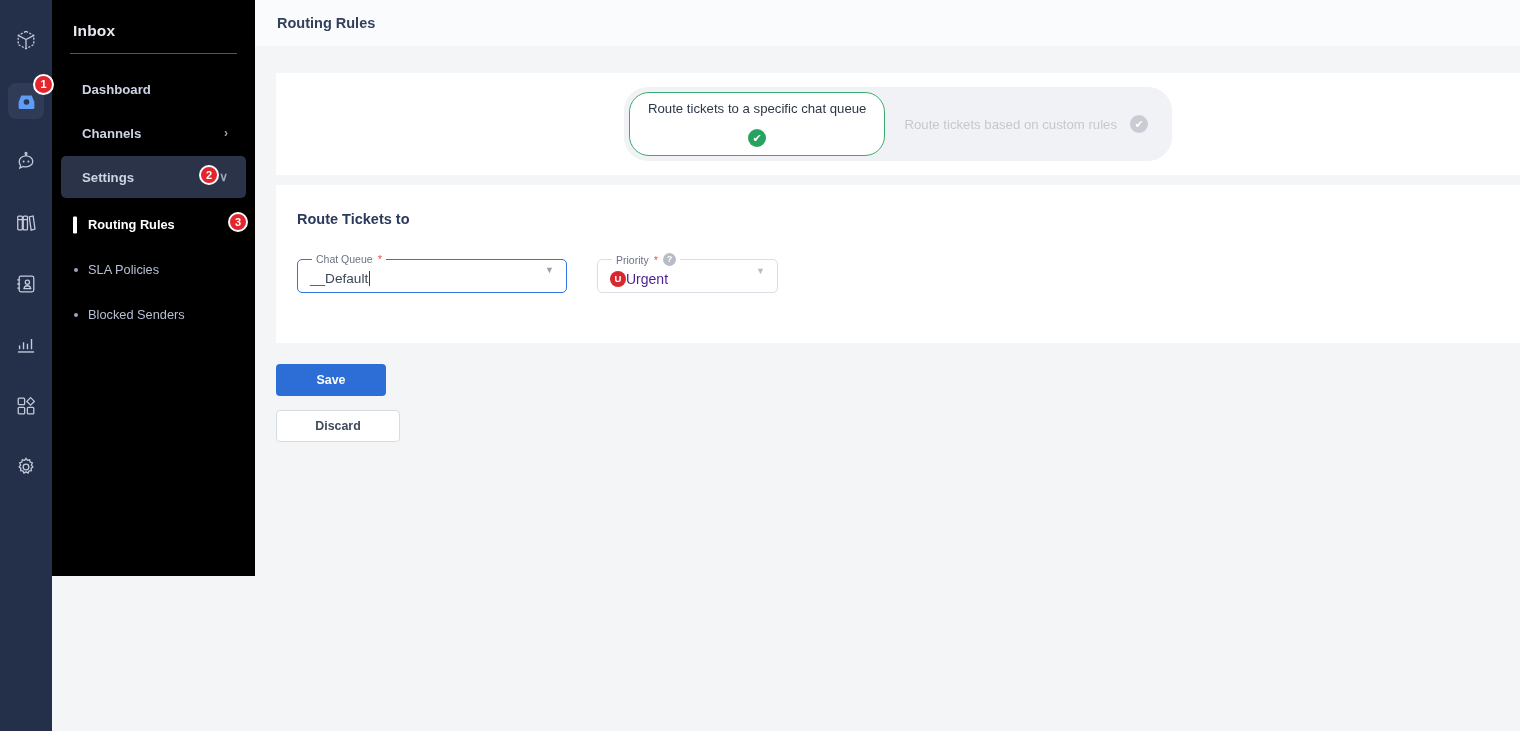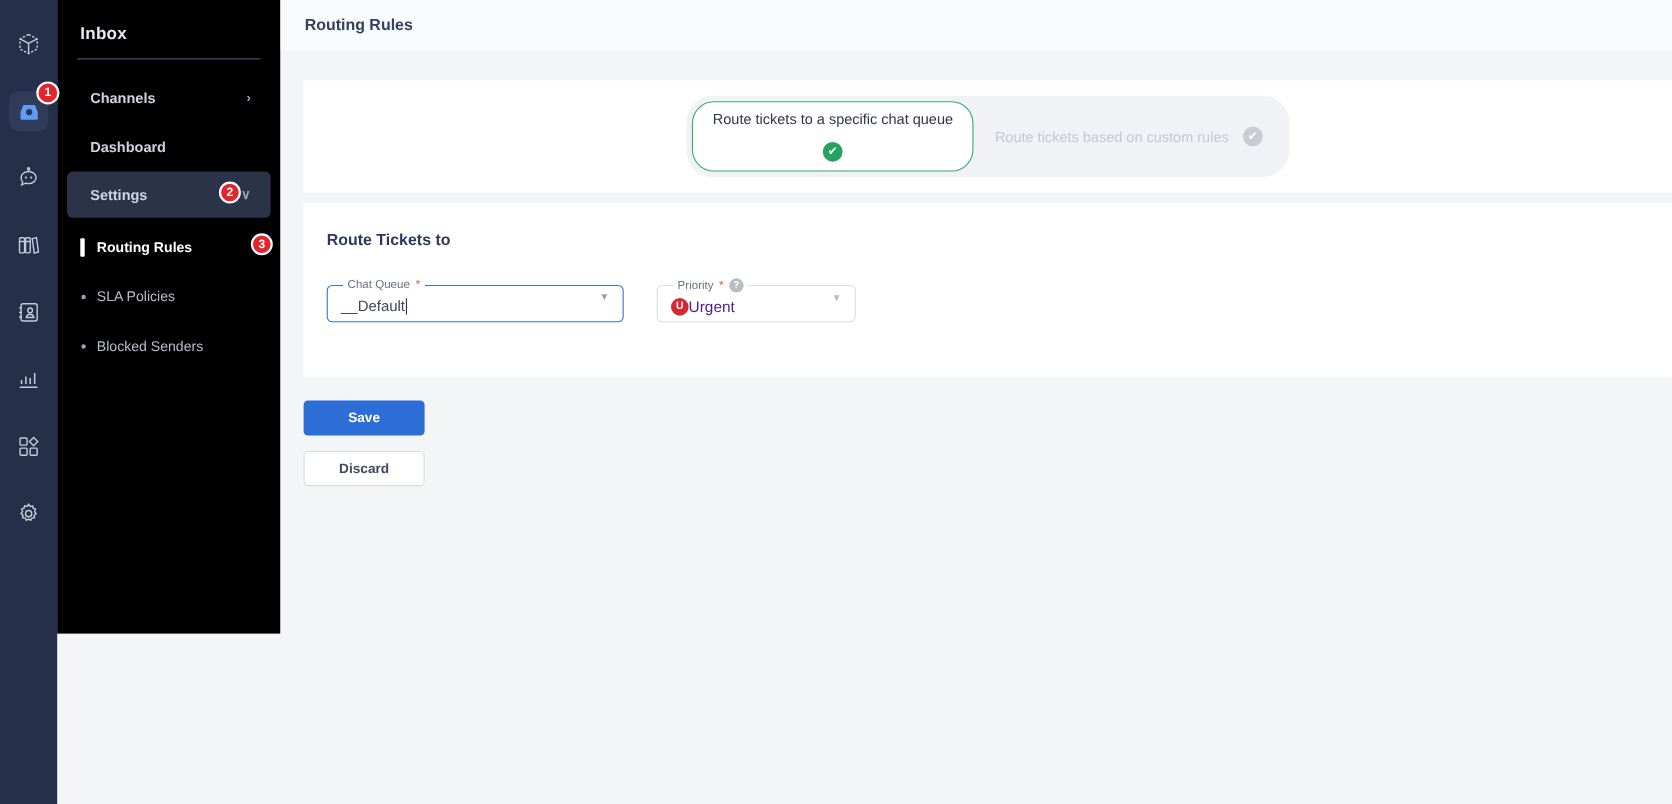--- a/index.html
+++ b/index.html
@@ -243,21 +243,21 @@
     font-size: 12.4px; font-weight: bold;
     display: flex; align-items: center; justify-content: center;
   }
   .btn-primary {
     width: 110px;
     background: #2c6ed5;
     color: #ffffff;
     border: none;
   }
   .btn-secondary {
-    width: 110px;
+    width: 124px;
     background: #ffffff;
     color: #3f4a5c;
     border: 1px solid #d7dbe2;
   }
 </style>
 </head>
 <body>
 
 <div class="app">
 
@@ -331,26 +331,26 @@
 
   </div>
 
   <div class="sidebar">
     <div class="sidebar-title">Inbox</div>
     <div class="sidebar-divider"></div>
 
     <div class="nav">
 
       <div class="nav-item">
+        <span class="nav-label">Dashboard</span>
+      </div>
+
+      <div class="nav-item">
         <span class="nav-label">Channels</span>
         <span class="chev">›</span>
-      </div>
-
-      <div class="nav-item">
-        <span class="nav-label">Dashboard</span>
       </div>
 
       <div class="nav-item expanded">
         <span class="nav-label">Settings</span>
         <span class="nav-badge" style="left:138px;top:9px;">2</span>
         <span class="chev">∨</span>
       </div>
 
       <div class="subnav">
 

